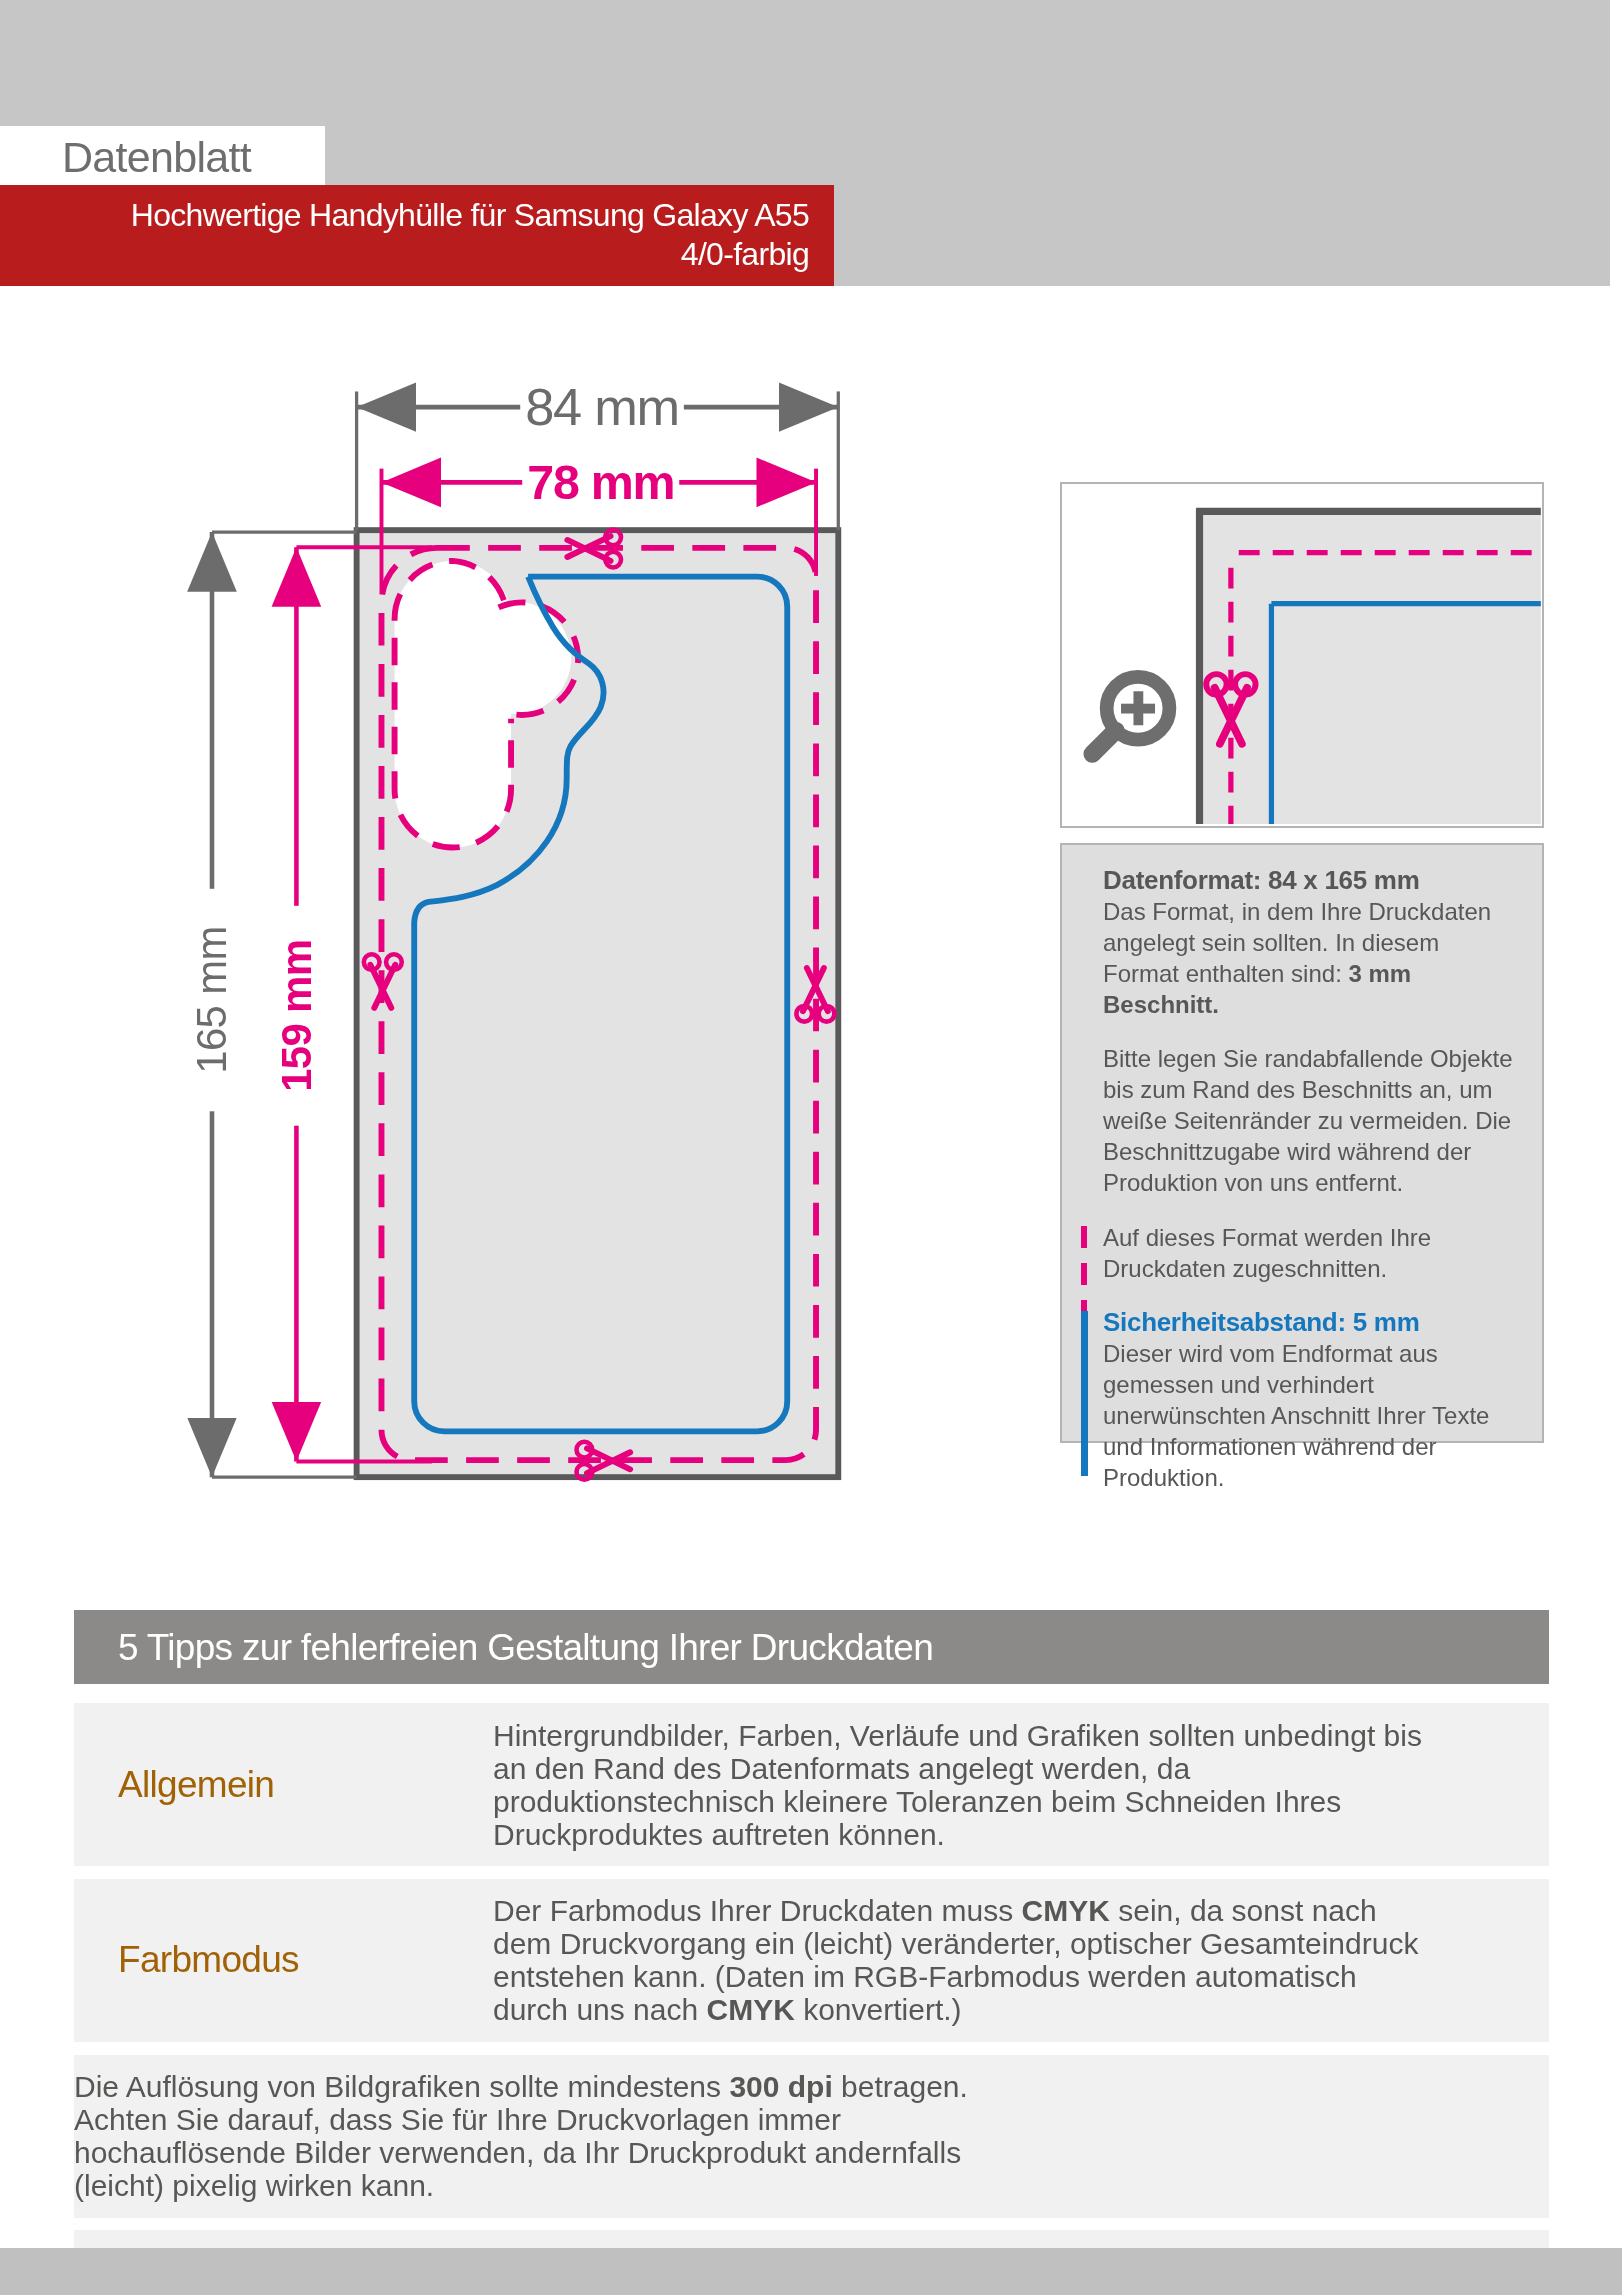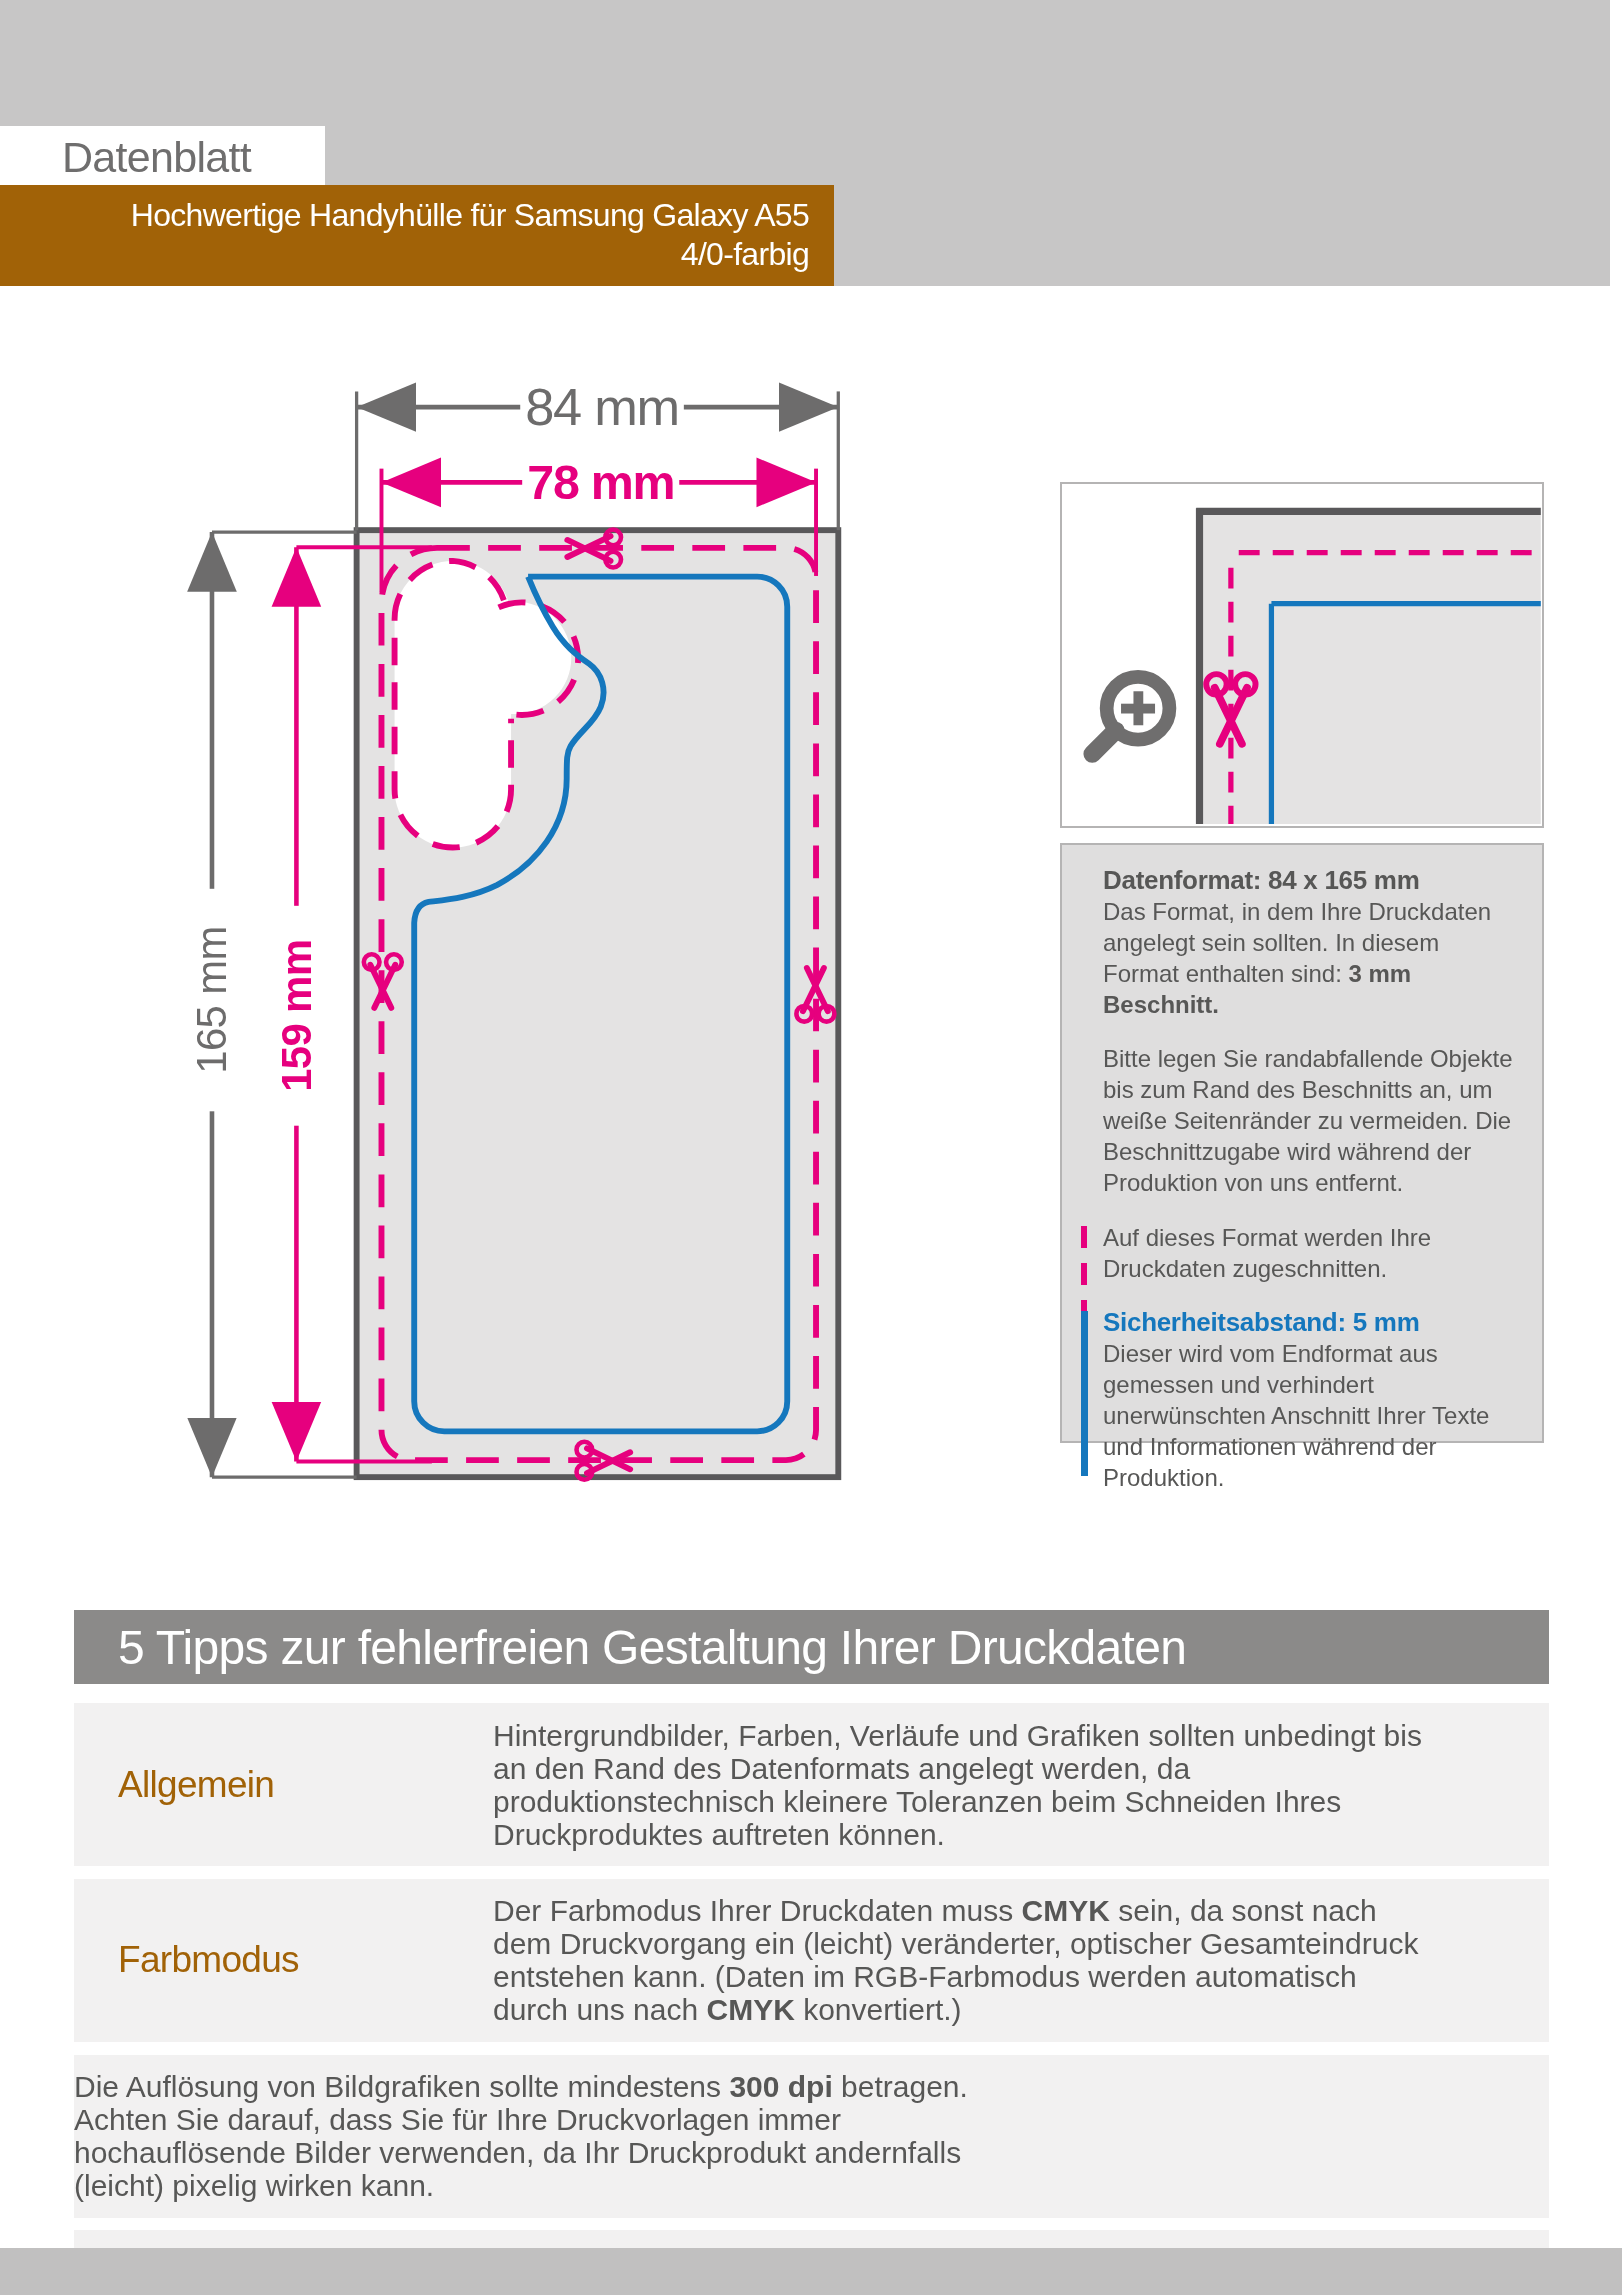--- a/index.html
+++ b/index.html
@@ -5,21 +5,21 @@
   html,body{margin:0;padding:0;}
   body{width:1623px;height:2295px;position:relative;background:#ffffff;
        font-family:"Liberation Sans",sans-serif;overflow:hidden;}
   .abs{position:absolute;}
 
   
   .top-block{left:0;top:0;width:1610px;height:286px;background:#c7c6c6;}
   .datenblatt-box{left:0;top:126px;width:325px;height:60px;background:#ffffff;}
   .datenblatt-box span{display:block;padding-left:62px;line-height:62px;
        font-size:43px;color:#6f6e6e;letter-spacing:-0.7px;}
-  .title-band{left:0;top:185px;width:834px;height:101px;background:#a16207;
+  .title-band{left:0;top:185px;width:834px;height:101px;background:#b91c1c;
        color:#ffffff;text-align:right;padding:0;box-sizing:border-box;}
   .title-band .l1{display:block;margin:11px 25px 0 0;font-size:32px;line-height:39px;letter-spacing:-0.7px;}
   .title-band .l2{display:block;margin:0 25px 0 0;font-size:32px;line-height:39px;letter-spacing:-0.7px;}
 
   
   .minibox{left:1060px;top:482px;width:484px;height:346px;background:#ffffff;
        border:2.6px solid #b5b4b4;box-sizing:border-box;}
   .minibox svg{display:block;}
   .panel{left:1060px;top:843px;width:484px;height:600px;background:#dfdede;
        border:2.6px solid #b5b4b4;box-sizing:border-box;
@@ -29,21 +29,21 @@
   .panel .m{color:#e6007e;}
   .panel .bl{color:#1577bd;}
   .panel b{font-weight:bold;}
   .marker-dashed{position:absolute;left:-22px;top:3.9px;width:5.9px;height:98px;
        background:repeating-linear-gradient(#e6007e 0 22px,transparent 22px 37px);}
   .marker-solid{position:absolute;left:-22px;top:3.9px;width:6.5px;height:165px;background:#1577bd;}
 
   
   .tips-header{left:74px;top:1610px;width:1475px;height:74px;background:#8b8a89;
        box-sizing:border-box;}
-  .tips-header span{display:block;padding-left:44px;line-height:76px;font-size:48px;
+  .tips-header span{display:block;padding-left:44px;line-height:76px;font-size:37px;
        color:#ffffff;letter-spacing:-0.7px;}
   .tips-rows{left:74px;top:1703px;width:1475px;display:flex;flex-direction:column;gap:12.4px;}
   .tip-row{background:#f2f1f1;display:flex;align-items:center;padding:15.7px 0;}
   .tip-label{width:419px;box-sizing:border-box;padding-left:44px;font-size:37px;
        color:#a16207;letter-spacing:-0.7px;flex:none;}
   .tip-text{width:982px;box-sizing:border-box;padding-right:39px;font-size:30px;
        line-height:33px;color:#575756;}
   .tip-text b{font-weight:bold;}
   .footer-band{left:0;top:2248px;width:1623px;height:47px;background:#c1c0c0;}
 

